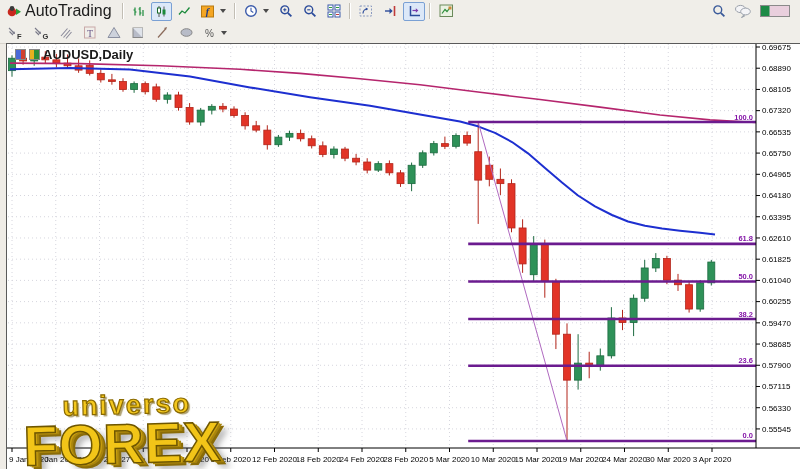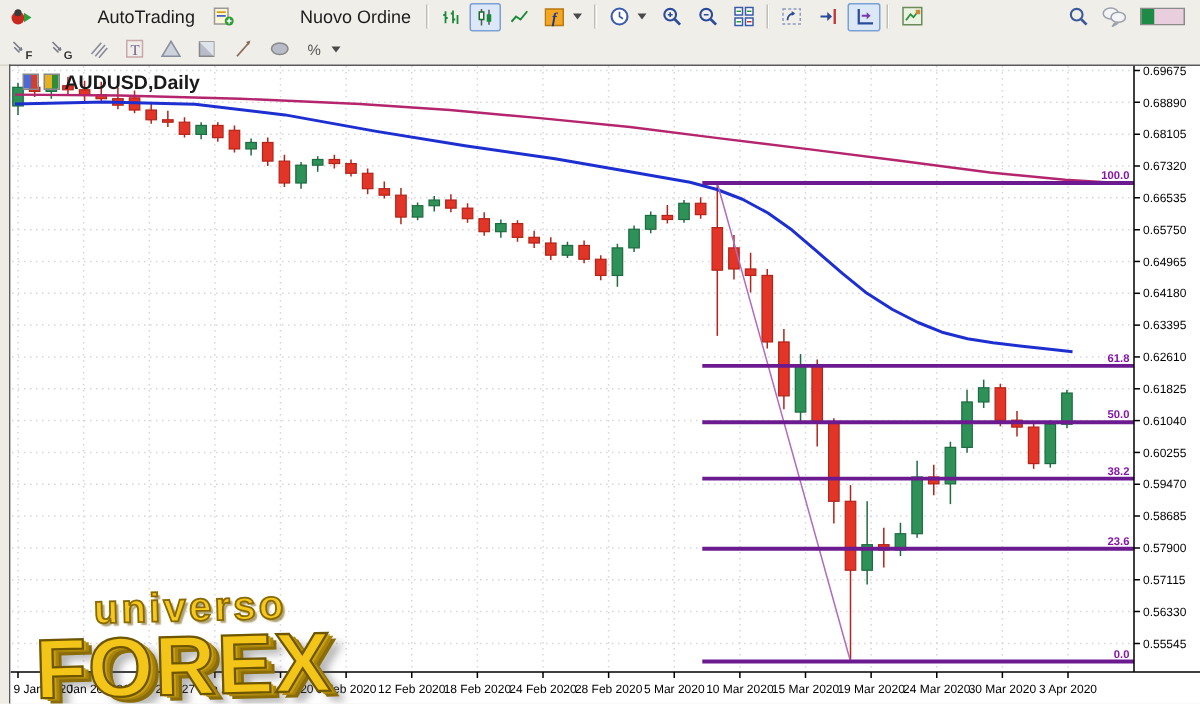--- a/index.html
+++ b/index.html
@@ -5,21 +5,21 @@
   html,body{margin:0;padding:0;}
   body{font-family:"Liberation Sans",sans-serif;background:#e8e5de;}
   .app{position:relative;width:800px;height:469px;overflow:hidden;background:#efece6;}
   
   .tbar{display:flex;align-items:center;height:22px;padding:0 2px;background:#f0eee9;position:relative;}
   .tbar2{height:21px;border-bottom:1px solid #d8d4cc;}
   .tbtn{display:inline-flex;align-items:center;gap:3px;height:19px;padding:0 3px;margin:0 1px;
         background:transparent;border:1px solid transparent;border-radius:2px;font-family:inherit;
         font-size:11px;color:#222;cursor:default;}
   .tbtn.pressed{border:1px solid #7aa0d4;background:#dce8f8;}
-  .tlabel{font-size:12px;color:#1c1c1c;padding-right:2px;margin-left:40px;}
+  .tlabel{font-size:16px;color:#1c1c1c;padding-right:2px;}
   .tsep{width:1px;height:16px;background:#c2beb4;border-right:1px solid #fff;margin:0 3px;}
   .caret{width:0;height:0;border-left:3px solid transparent;border-right:3px solid transparent;
          border-top:4px solid #4a4a4a;margin-left:2px;}
   .tb-right{margin-left:auto;display:flex;align-items:center;gap:8px;padding-right:8px;}
   .tbi{display:inline-flex;align-items:center;}
   
   .chartwin{position:absolute;left:6px;top:43px;width:794px;height:426px;background:#fff;
             border-top:1px solid #5a5a5a;border-left:1px solid #5a5a5a;}
   .chartwin svg{display:block;}
   .charttitle{position:absolute;left:8px;top:3px;display:flex;align-items:center;gap:3px;
@@ -43,32 +43,20 @@
   <div class="tbar" id="row1">
     <button class="tbtn">
       <span class="tbi" id="ic-autotrading">
           <svg width="15" height="14">
             <circle cx="5" cy="8" r="4.3" fill="#c8281e"></circle>
             <circle cx="5" cy="4.5" r="2.4" fill="#3a3a3a"></circle>
             <path d="M9 4.5l5 3.2-5 3.2z" fill="#2d9e3a"></path>
           </svg>
         </span>
       <span class="tlabel">AutoTrading</span>
-    </button>
-    <button class="tbtn">
-      <span class="tbi" id="ic-nuovo">
-          <svg width="15" height="14">
-            <rect x="1" y="1.5" width="9" height="10.5" fill="#fdf6d8" stroke="#999"></rect>
-            <rect x="2.5" y="3.5" width="6" height="1.2" fill="#d4a017"></rect>
-            <rect x="2.5" y="6" width="6" height="1.2" fill="#4а60c0" style="fill:#4a60c0"></rect>
-            <circle cx="10.8" cy="10" r="3" fill="#2d9e3a"></circle>
-            <path d="M10.8 8.4v3.2M9.2 10h3.2" stroke="#fff" stroke-width="1.1"></path>
-          </svg>
-        </span>
-      <span class="tlabel">Nuovo Ordine</span>
     </button>
     <span class="tsep"></span>
     <span id="row1-gen" style="display:inline-flex;align-items:center;">
         <button class="tbtn">
           <span class="tbi">
             <svg width="13" height="13">
               <path d="M3 2.5v8M3 5h-1.5M3 7h1.5M8 2v8.5M8 4h-1.5M8 8h1.5M11 5v6" stroke="#1a8a3a" stroke-width="1.2" fill="none"></path>
             </svg>
           </span>
         </button>

